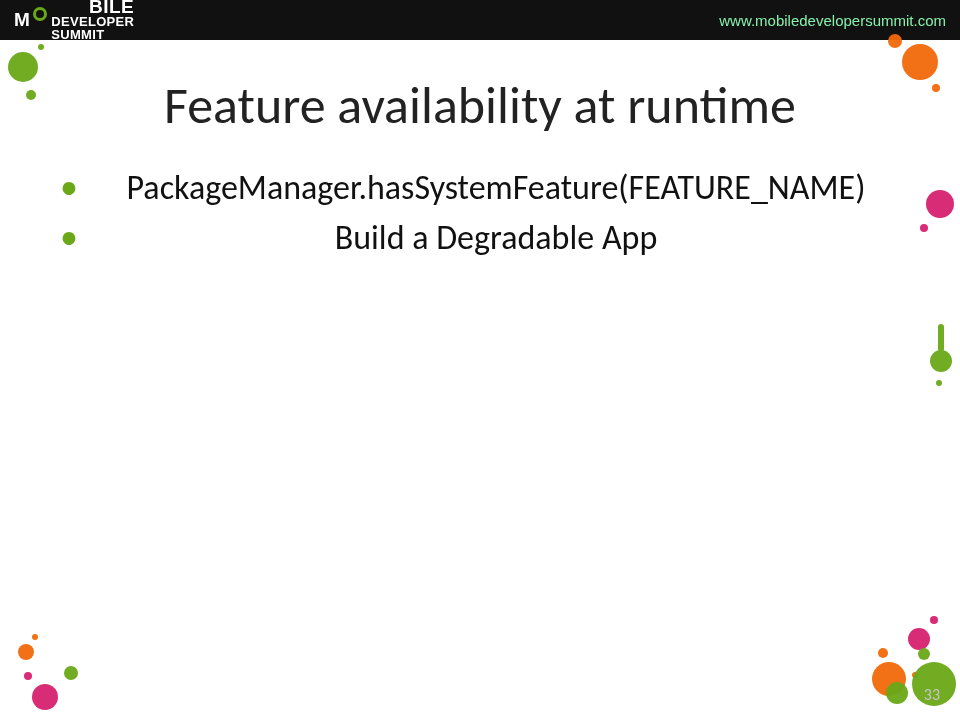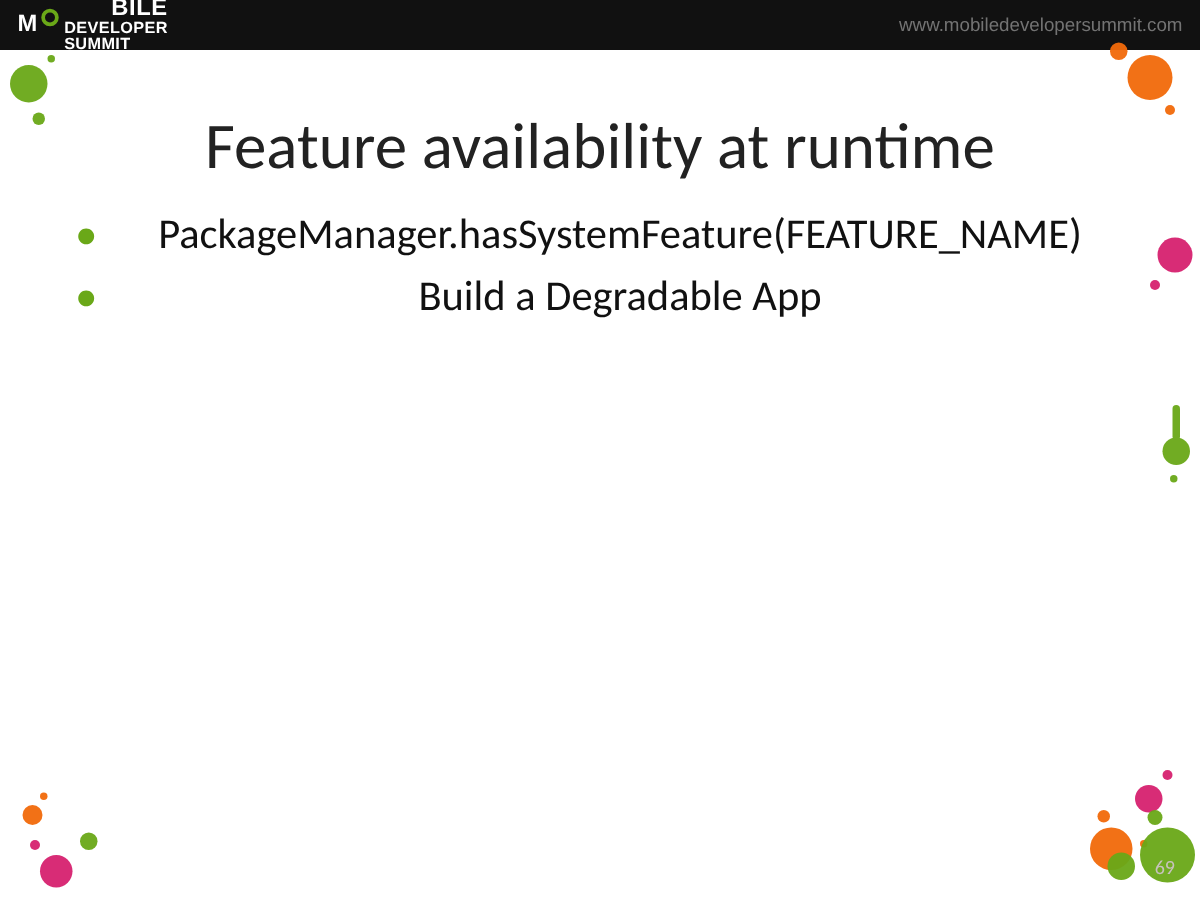--- a/index.html
+++ b/index.html
@@ -49,21 +49,21 @@
     display: inline-block;
     width: 14px; height: 14px;
     border: 3px solid #6aa818;
     border-radius: 50%;
     position: relative;
     top: -6px;
     margin: 0 1px;
   }
   .url {
     font-size: 15px;
-    color: #737373;
+    color: #86efac;
     font-family: Arial, sans-serif;
   }
   
   .splat {
     position: absolute;
     border-radius: 50%;
     opacity: 0.95;
     filter: blur(0.3px);
   }
   .splat::before, .splat::after {
@@ -99,21 +99,21 @@
   
   .s-orange3 { background: #f26a0a; width: 16px; height: 16px; bottom: 60px; left: 18px; }
   .s-orange3::before { width: 6px; height: 6px; top: -10px; left: 14px; }
   .s-pink3 { background: #d6216f; width: 26px; height: 26px; bottom: 10px; left: 32px; }
   .s-pink3::before { width: 8px; height: 8px; top: -12px; left: -8px; }
   .s-green4 { background: #6aa818; width: 14px; height: 14px; bottom: 40px; left: 64px; }
 
   
   .title {
     position: absolute;
-    top: 84px;
+    top: 73px;
     left: 0;
     width: 100%;
     text-align: center;
     font-size: 52px;
     color: #222;
     font-weight: 400;
   }
   
   .content {
     position: absolute;
@@ -181,14 +181,14 @@
 
   <h1 class="title">Feature availability at runtime</h1>
 
   <div class="content">
     <ul>
       <li>PackageManager.hasSystemFeature(FEATURE_NAME)</li>
       <li>Build a Degradable App</li>
     </ul>
   </div>
 
-  <div class="pagenum">69</div>
+  <div class="pagenum">33</div>
 </div>
 
 </body></html>

